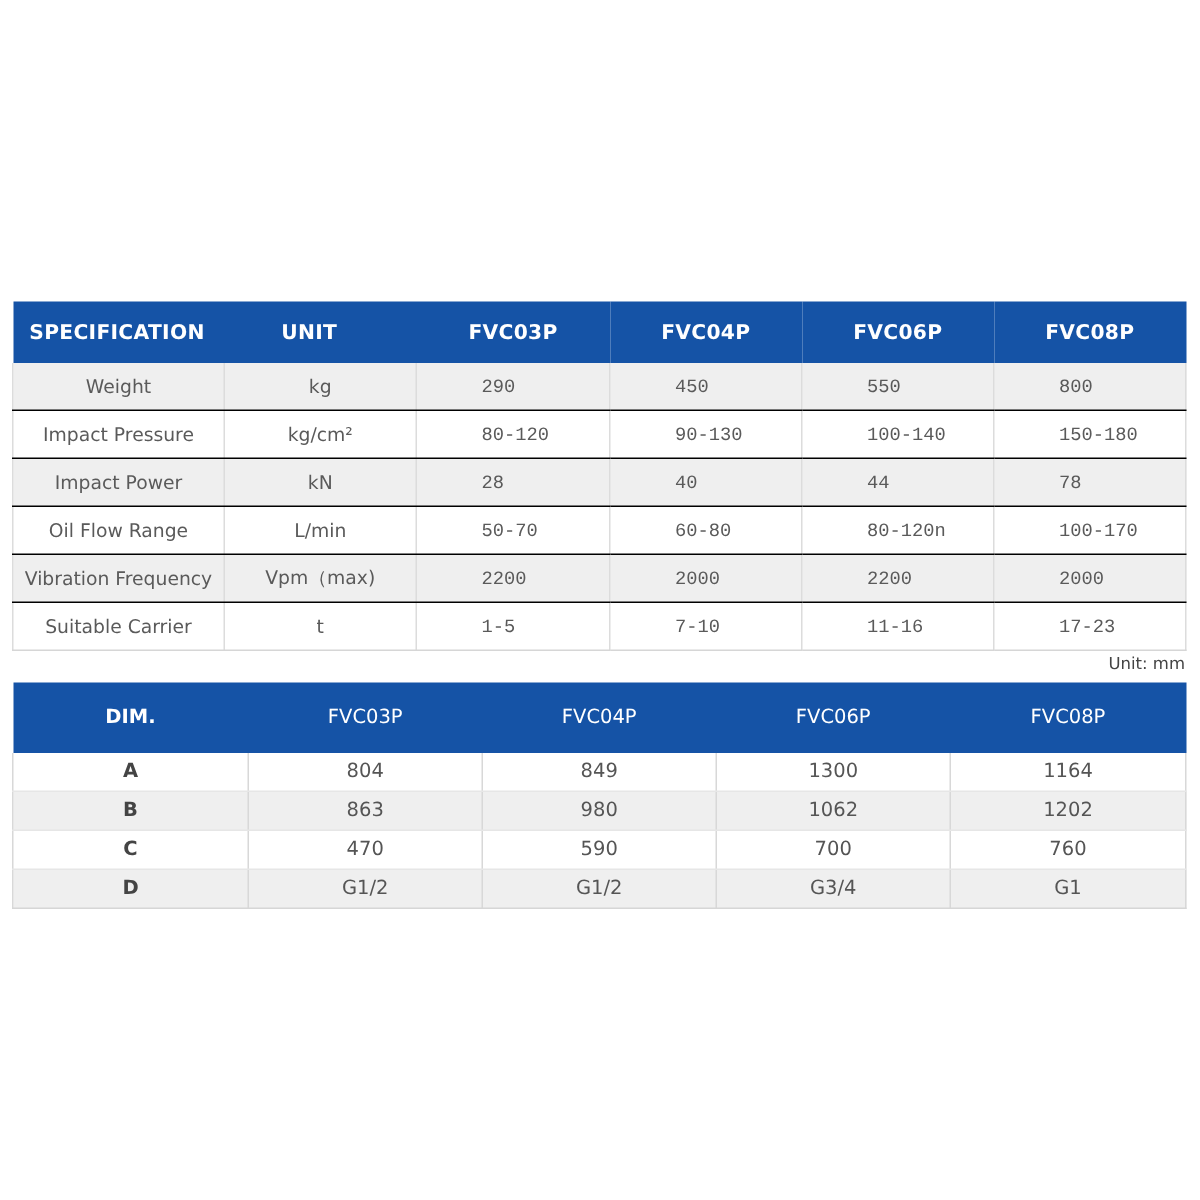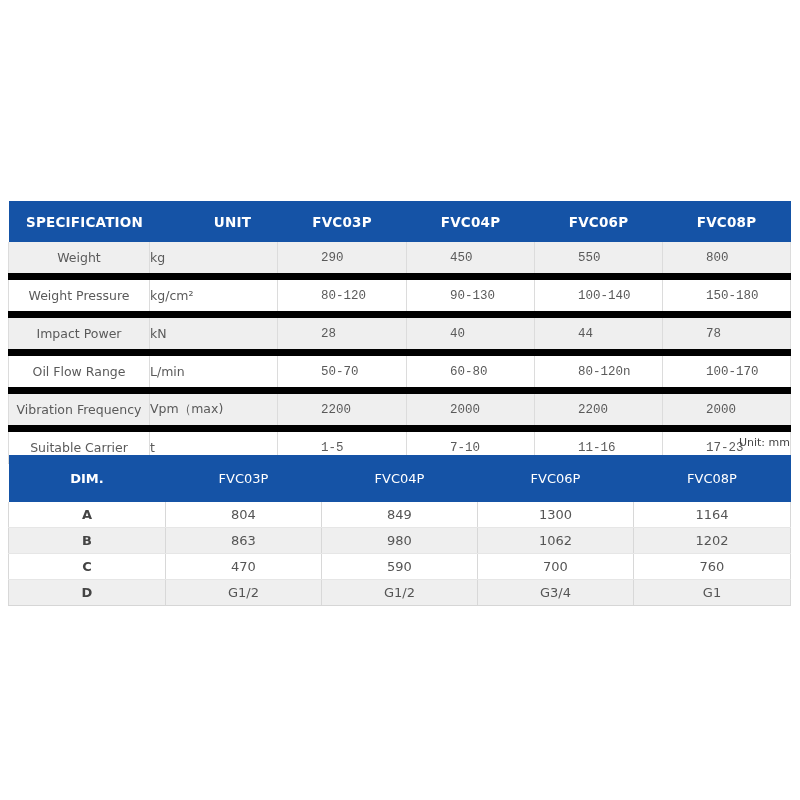--- a/index.html
+++ b/index.html
@@ -4,30 +4,30 @@
 <style>
   html, body { margin: 0; padding: 0; background: #ffffff; }
   body { width: 800px; height: 800px; position: relative; overflow: hidden;
          font-family: "DejaVu Sans", sans-serif; color: #555; }
   table { border-collapse: collapse; position: absolute; left: 8px; width: 782px; table-layout: fixed; }
   td, th { padding: 0; font-weight: normal; }
 
   
   #spec { top: 201px; }
   #spec thead th { background: #1553a6; color: #fff; font-weight: bold; font-size: 13.5px;
-                   height: 41px; text-align: center; letter-spacing: 0.2px; }
+                   height: 41px; text-align: left; letter-spacing: 0.2px; }
   #spec thead th.c0 { padding-left: 11px; }
   #spec thead th.c1 { padding-left: 38px; }
   #spec thead th.cm { text-align: center; }
   #spec tbody td { height: 31px; font-size: 12.5px; color: #5a5a5a; border-right: 1px solid #dcdcdc;
-                   border-bottom: 7px solid #000000; }
+                   border-bottom: 1px solid #000000; }
   #spec tbody tr:nth-child(odd) td { background: #efefef; }
   #spec tbody tr:nth-child(even) td { background: #ffffff; }
   #spec tbody td.label { text-align: center; border-left: 1px solid #dcdcdc; }
-  #spec tbody td.unit { text-align: left; }
+  #spec tbody td.unit { text-align: center; }
   #spec tbody td.val { text-align: left; padding-left: 43px; font-family: Liberation Mono, monospace; }
   #spec tbody tr:last-child td { border-bottom: 1px solid #d6d6d6; }
 
   .unit-note { position: absolute; right: 10px; top: 436px; font-size: 11px; color: #444; }
 
   
   #dim { top: 455px; }
   #dim thead th { background: #1553a6; color: #fff; height: 47px; font-size: 13px; text-align: center; }
   #dim thead th.c0 { font-weight: bold; }
   #dim tbody td { height: 25px; font-size: 13px; text-align: center; color: #555;
@@ -62,21 +62,21 @@
   <tbody>
     <tr>
       <td class="label">Weight</td>
       <td class="unit">kg</td>
       <td class="val">290</td>
       <td class="val">450</td>
       <td class="val">550</td>
       <td class="val">800</td>
     </tr>
     <tr>
-      <td class="label">Weight Pressure</td>
+      <td class="label">Impact Pressure</td>
       <td class="unit">kg/cm²</td>
       <td class="val">80-120</td>
       <td class="val">90-130</td>
       <td class="val">100-140</td>
       <td class="val">150-180</td>
     </tr>
     <tr>
       <td class="label">Impact Power</td>
       <td class="unit">kN</td>
       <td class="val">28</td>

